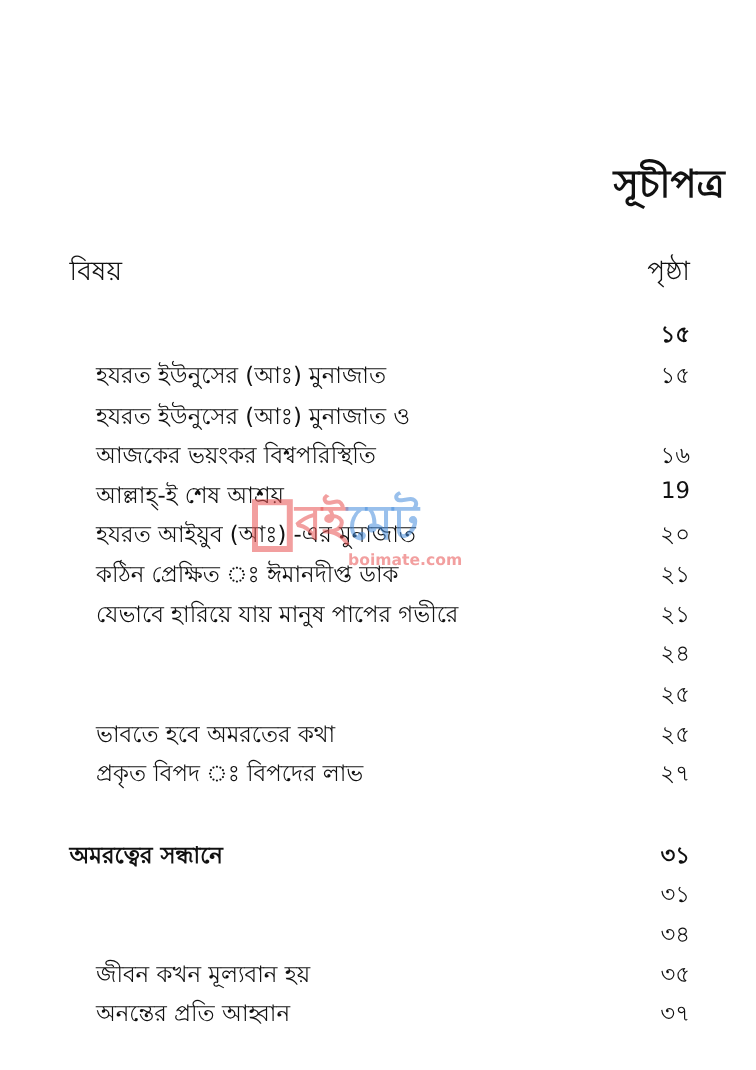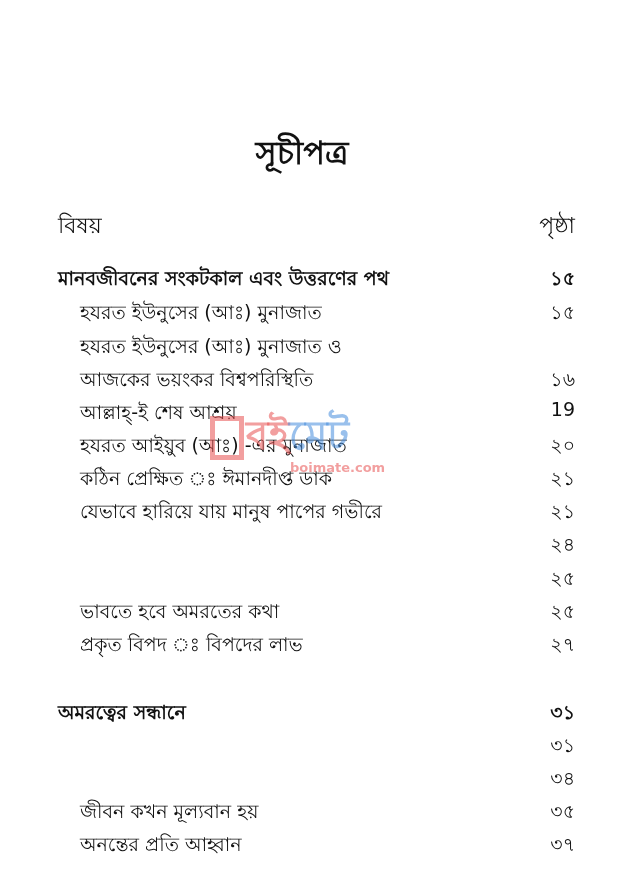--- a/index.html
+++ b/index.html
@@ -1,18 +1,18 @@
 <!DOCTYPE html>
 <html><head>
 <meta charset="utf-8">
 <style>
   html, body { margin: 0; padding: 0; background: #ffffff; }
   body { width: 630px; height: 892px; position: relative; overflow: hidden;
          font-family: "DejaVu Sans", "Liberation Sans", sans-serif; color: #111; }
-  .page-title { position: absolute; top: 128px; left: 0; width: 604px; text-align: center;
+  .page-title { position: absolute; top: 128px; left: 0; width: 604px; text-align: right;
                 font-size: 32px; font-weight: bold; }
   .hdr { position: absolute; top: 208px; font-size: 22px; }
   .hdr-left { left: 58px; }
   .hdr-right { right: 55px; }
   .row { position: absolute; left: 0; width: 630px; height: 30px; font-size: 19px; }
   .row .title { position: absolute; white-space: nowrap; }
   .row .page { position: absolute; right: 55px; }
   .row.section .title { left: 58px; font-weight: bold; }
   .row.section .page { font-weight: bold; }
   .row.sub .title { left: 80px; }
@@ -25,21 +25,20 @@
 </style>
 </head>
 <body>
 
 <div class="page-title">সূচীপত্র</div>
 
 <div class="hdr hdr-left">বিষয়</div>
 <div class="hdr hdr-right">পৃষ্ঠা</div>
 
 <div class="row section" style="top:264px;">
-  <span class="title">মানবজীবনের সংকটকাল এবং উত্তরণের পথ</span>
   <span class="page">১৫</span>
 </div>
 <div class="row sub" style="top:298px;">
   <span class="title">হযরত ইউনুসের (আঃ) মুনাজাত</span>
   <span class="page">১৫</span>
 </div>
 <div class="row sub" style="top:332px;">
   <span class="title">হযরত ইউনুসের (আঃ) মুনাজাত ও</span>
   <span class="page"></span>
 </div>

